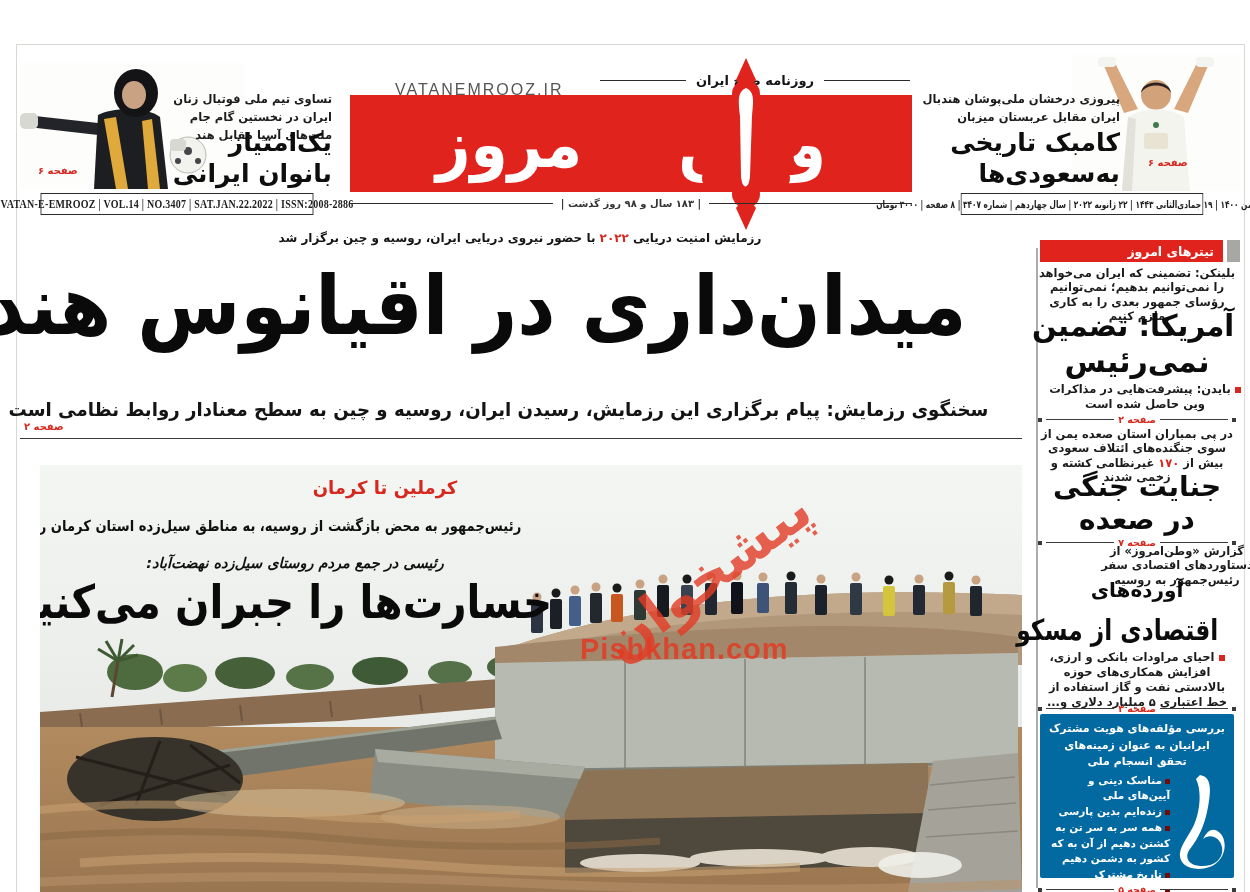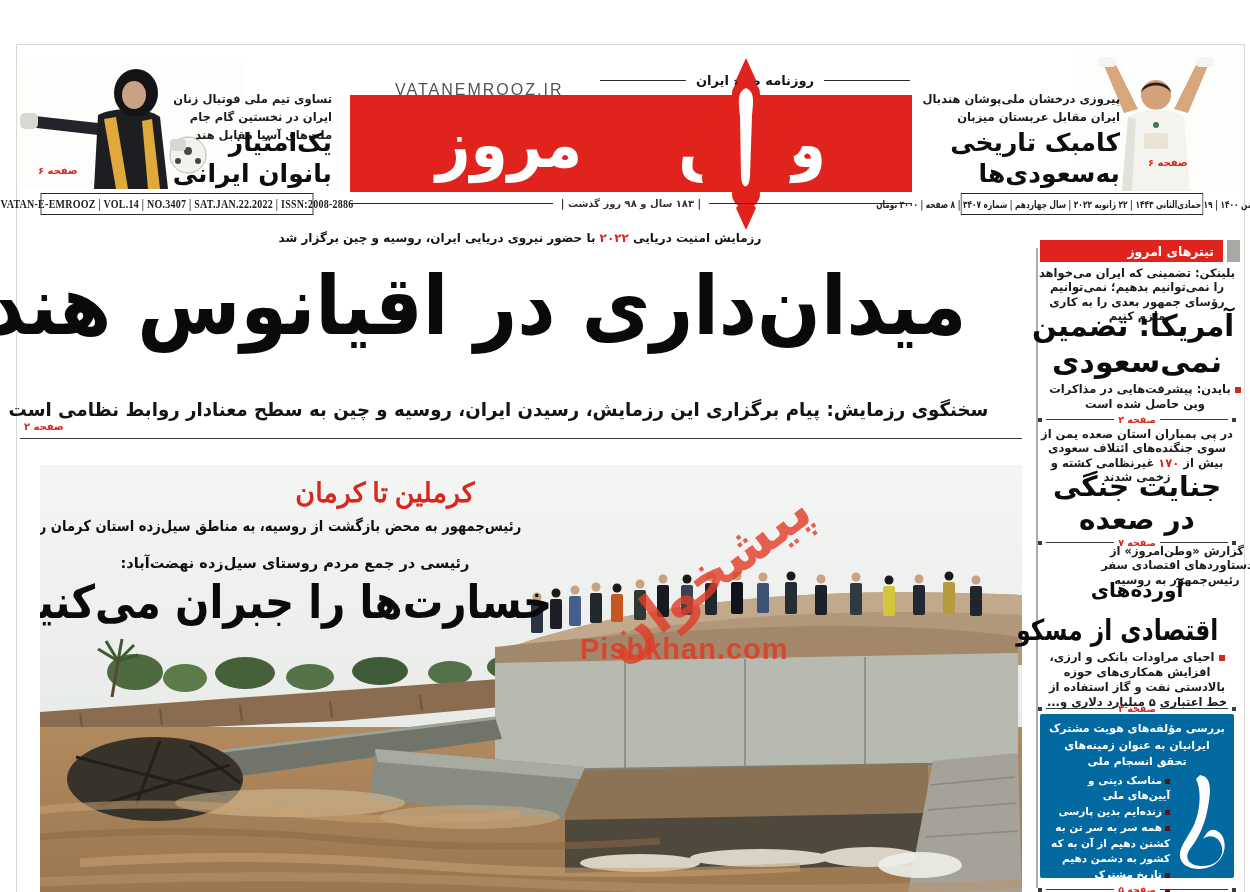--- a/index.html
+++ b/index.html
@@ -32,21 +32,21 @@
   .sb-sep .ln{flex:1;height:0;border-top:1.2px solid #3a3a3a;}
   .sb-sep .sq{width:4px;height:4px;background:#3a3a3a;}
   .sb-sep .lbl{color:#d6281e;font-size:9.5px;font-weight:bold;white-space:nowrap;}
   .sb-bullet{font-size:11.5px;font-weight:bold;line-height:1.3;text-align:center;color:#1b1b1b;}
   .bsq{display:inline-block;width:6px;height:6px;background:#d6281e;margin-left:4px;}
   .box-bsq{display:inline-block;width:5px;height:5px;background:#6e0d08;margin-left:3px;}
   .redbox{background:#0369a1;border-radius:2px;color:#fff;}
   .redbox-title{font-size:11px;font-weight:bold;line-height:1.5;text-align:center;padding:7px 8px 2px;}
   .redbox-bullets{font-size:10.5px;font-weight:bold;line-height:1.5;text-align:right;}
   
-  .photo-title{font-size:27px;font-weight:bold;color:#d6281e;font-family:Liberation Serif, serif;}
+  .photo-title{font-size:18px;font-weight:bold;color:#d6281e;}
   .photo-dek{font-size:15px;font-weight:bold;color:#101010;}
   .photo-kicker{font-size:14.5px;font-weight:bold;color:#101010;}
   .photo-headline{font-size:46px;font-weight:bold;letter-spacing:-1px;color:#0a0a0a;}
   .wm-fa{font-size:56px;font-weight:bold;color:#e23b25;opacity:.8;transform:rotate(-37deg);}
   .wm-en{font-size:29px;font-weight:bold;color:#e23b25;opacity:.85;direction:ltr;letter-spacing:1px;font-family:"Liberation Sans",sans-serif;}
 </style>
 </head>
 <body>
 
 <div class="page">
@@ -320,38 +320,38 @@
         <path d="M0,345 Q120,333 240,347 T480,349" stroke="#caa273" stroke-width="8"></path>
         <path d="M0,372 Q150,360 300,374 T620,376" stroke="#8a6a45" stroke-width="7"></path>
         <path d="M40,398 Q200,386 380,400 T760,402" stroke="#caa273" stroke-width="9"></path>
         <path d="M0,418 Q240,407 480,419 T982,420" stroke="#b8926а" stroke-width="9"></path>
         <path d="M0,417 Q240,406 480,418 T982,419" stroke="#b8926a" stroke-width="9"></path>
       </g>
     </svg>
     
     <div class="abs photo-title ctr fit" style="left:230px;top:12px;width:230px;">کرملین تا کرمان</div>
     <div class="abs photo-dek ctr fit" style="left: 8px; top: 52px; width: 505px; transform-origin: 50% 50%; transform: scaleX(0.874);">رئیس‌جمهور به محض بازگشت از روسیه، به مناطق سیل‌زده استان کرمان رفت</div>
-    <div class="abs photo-kicker ctr fit" style="left:45px;top:90px;width:420px;">رئیسی در جمع مردم روستای سیل‌زده نهضت‌آباد:</div>
+    <div class="abs photo-kicker ctr fit" style="left:45px;top:90px;width:420px;font-style:italic;">رئیسی در جمع مردم روستای سیل‌زده نهضت‌آباد:</div>
     <div class="abs photo-headline ctr fit" style="left: 0px; top: 110px; width: 545px; transform-origin: 50% 50%; transform: scaleX(0.879);">خسارت‌ها را جبران می‌کنیم</div>
     <div class="abs wm-fa nowrap" style="left:545px;top:78px;">پیشخوان</div>
     <div class="abs wm-en nowrap" style="left:540px;top:168px;">Pishkhan.com</div>
   </div>
 
   <div class="abs" style="left:1036px;top:248px;width:2px;height:640px;background:rgba(70,70,70,.45);"></div>
 
   <div class="abs" style="left:1032px;top:236px;width:210px;height:656px;">
 
     <div class="abs" style="left:8px;top:4px;width:200px;display:flex;align-items:center;gap:4px;">
       <div style="width:13px;height:22px;background:#a7a7a3;"></div>
       <div style="flex:1;height:22px;background:#e0231c;color:#fff;font-size:12.5px;font-weight:bold;display:flex;align-items:center;padding:0 9px;">تیترهای امروز</div>
     </div>
 
     <div class="abs sb-lead" style="left:6px;top:30px;width:198px;">بلینکن: تضمینی که ایران می‌خواهد را نمی‌توانیم بدهیم؛ نمی‌توانیم رؤسای جمهور بعدی را به کاری ملزم کنیم</div>
     <div class="abs sb-h fit" style="left: 4px; top: 72px; width: 202px; font-size: 30px; transform-origin: 50% 50%; transform: scaleX(0.962);">آمریکا: تضمین</div>
-    <div class="abs sb-h fit" style="left:4px;top:108px;width:202px;font-size:30px;">نمی‌سعودی</div>
+    <div class="abs sb-h fit" style="left:4px;top:108px;width:202px;font-size:30px;">نمی‌رئیس</div>
     <div class="abs sb-bullet" style="left:6px;top:146px;width:198px;padding-left:8px;"><span class="bsq"></span><span>بایدن: پیشرفت‌هایی در مذاکرات وین حاصل شده است</span></div>
     <div class="abs sb-sep" style="left:6px;top:178px;width:198px;">
       <div class="sq"></div>
         <div class="ln"></div>
       <div class="lbl">صفحه ۲</div>
       <div class="ln"></div>
         <div class="sq"></div>
     </div>
 
     <div class="abs sb-lead" style="left:6px;top:191px;width:198px;">

